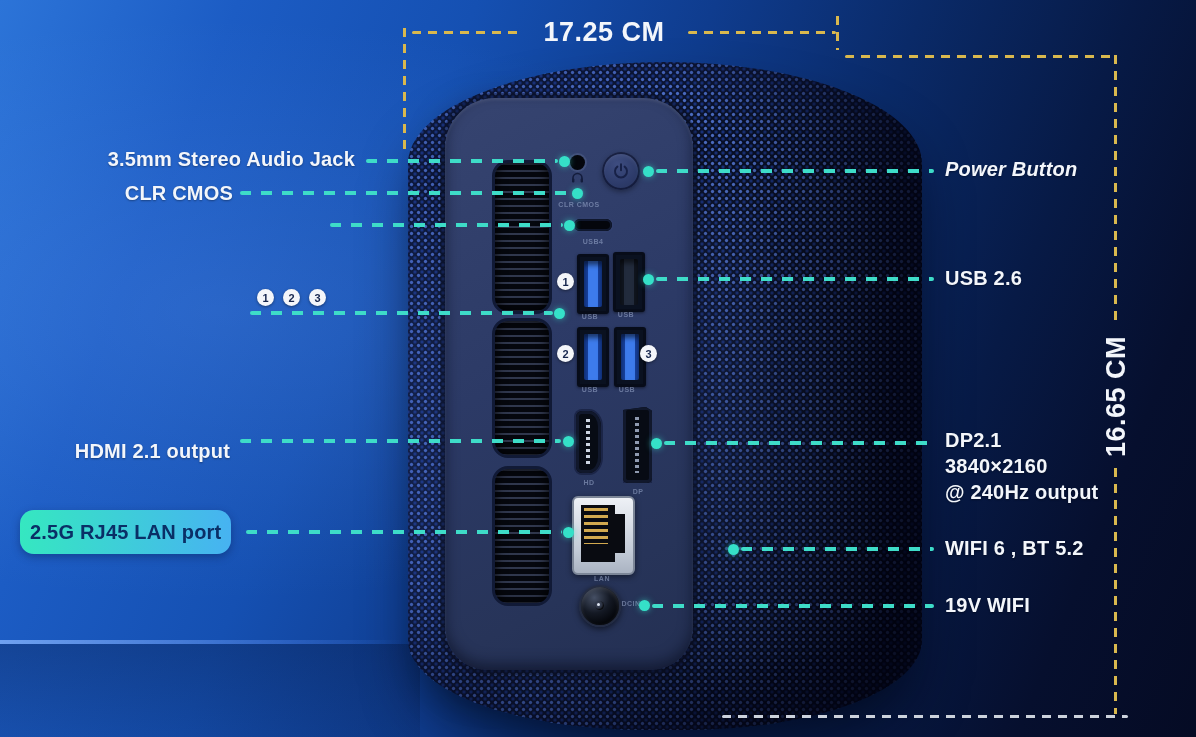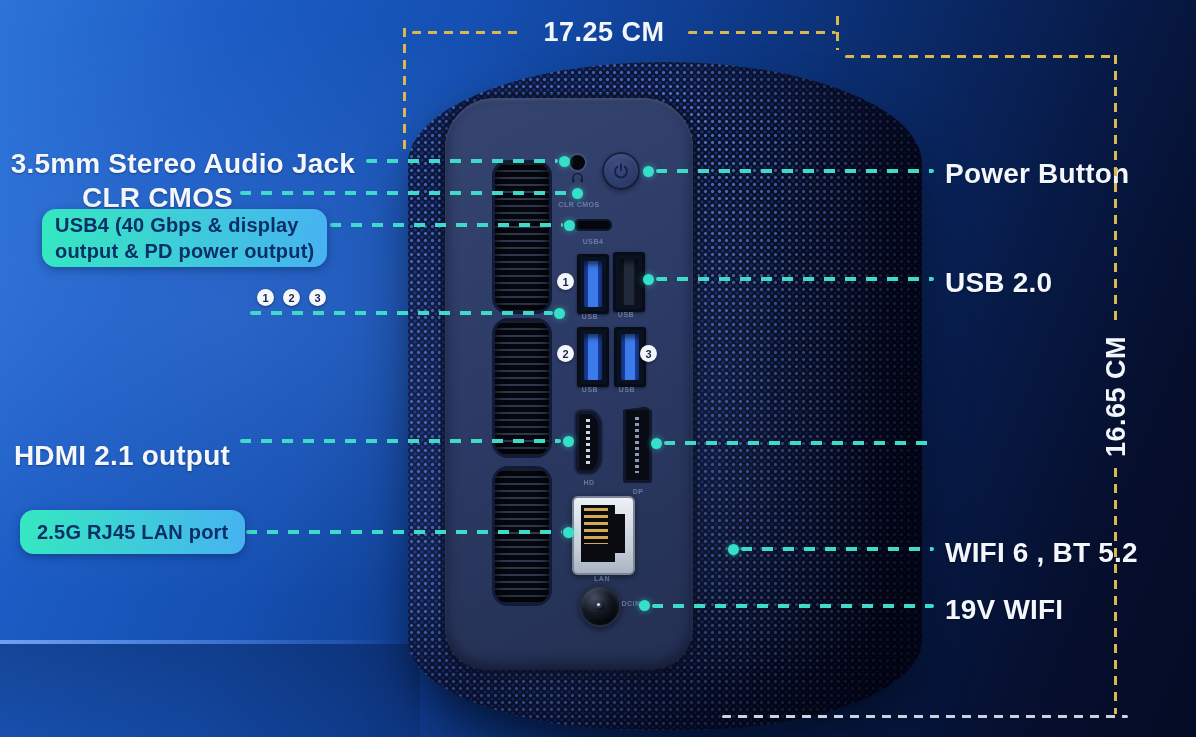--- a/index.html
+++ b/index.html
@@ -87,21 +87,21 @@
   .dash-h{height:4px;border-radius:2px;
     background:repeating-linear-gradient(90deg,var(--c) 0 11px,rgba(0,0,0,0) 11px 21px);}
   .teal{--c:#3edcc8;}
   .dash-v{width:3px;background:repeating-linear-gradient(180deg,var(--c) 0 9px,rgba(0,0,0,0) 9px 16px);}
   .yellow{--c:#d9b84e;}
   .dash-h.yellow{height:3px;background:repeating-linear-gradient(90deg,var(--c) 0 9px,rgba(0,0,0,0) 9px 16px);}
   .dash-h.white{--c:#ccd2dc;height:3px;background:repeating-linear-gradient(90deg,var(--c) 0 9px,rgba(0,0,0,0) 9px 16px);}
   .dot{width:11px;height:11px;border-radius:50%;background:#35e0c8;box-shadow:0 0 6px rgba(53,224,200,.6);}
 
   
-  .lbl{color:#f3f6fb;font-weight:bold;font-size:28px;letter-spacing:.2px;white-space:nowrap;
+  .lbl{color:#f3f6fb;font-weight:bold;font-size:20px;letter-spacing:.2px;white-space:nowrap;
     text-shadow:0 1px 2px rgba(0,0,0,.35);}
   .ra{text-align:right;}
   .hl{background:linear-gradient(95deg,#35e8c0,#47b2f2);color:#0a2f66;border-radius:14px;
     font-weight:bold;font-size:20px;letter-spacing:.2px;box-shadow:0 3px 8px rgba(0,20,60,.35);}
   .hl .ln{white-space:nowrap;line-height:26px;}
   .badge{width:17px;height:17px;border-radius:50%;background:#f4f6fa;color:#16264e;font-size:11px;
     font-weight:bold;display:flex;align-items:center;justify-content:center;box-shadow:0 1px 3px rgba(0,0,0,.4);}
   .dim{color:#f3f6fb;font-weight:bold;font-size:27px;letter-spacing:.5px;white-space:nowrap;}
 </style>
 </head>
@@ -195,32 +195,33 @@
   <div class="abs dash-h teal" style="left:656px;top:277px;width:278px;"></div>
   <div class="abs dot" style="left:651px;top:438px;"></div>
   <div class="abs dash-h teal" style="left:664px;top:441px;width:270px;"></div>
   <div class="abs dot" style="left:728px;top:544px;"></div>
   <div class="abs dash-h teal" style="left:741px;top:547px;width:193px;"></div>
   <div class="abs dot" style="left:639px;top:600px;"></div>
   <div class="abs dash-h teal" style="left:652px;top:604px;width:282px;"></div>
 
   <div class="abs lbl ra" style="right:841px;top:148px;">3.5mm Stereo Audio Jack</div>
   <div class="abs lbl ra" style="right:963px;top:182px;">CLR CMOS</div>
-  <div class="abs hl" style="left:42px;top:209px;padding:3px 13px;">
-    <div class="ln">USB4 (40 Gbps &amp; display</div>
-    <div class="ln">output &amp; PD power output)</div>
-  </div>
   <div class="abs badge" style="left:257px;top:289px;">1</div>
   <div class="abs badge" style="left:283px;top:289px;">2</div>
   <div class="abs badge" style="left:309px;top:289px;">3</div>
   <div class="abs lbl ra" style="right:966px;top:440px;">HDMI 2.1 output</div>
-  <div class="abs hl" style="left:20px;top:510px;padding:0 17px;line-height:44px;height:44px;">2.5G RJ45 LAN port</div>
-
-  <div class="abs lbl" style="left:945px;top:158px;">Power Button</div>
-  <div class="abs lbl" style="left:945px;top:267px;">USB 2.0</div>
+  <div class="abs hl" style="left:20px;top:510px;padding:0 10px;line-height:44px;height:44px;">2.5G RJ45 LAN port</div>
+
+  <div class="abs lbl" style="left:945px;top:158px;font-style:italic;">Power Button</div>
+  <div class="abs lbl" style="left:945px;top:267px;">USB 2.6</div>
+  <div class="abs" style="left:945px;top:427px;">
+    <div class="lbl" style="line-height:26px;">DP2.1</div>
+    <div class="lbl" style="line-height:26px;">3840×2160</div>
+    <div class="lbl" style="line-height:26px;">@ 240Hz output</div>
+  </div>
   <div class="abs lbl" style="left:945px;top:537px;">WIFI 6 , BT 5.2</div>
   <div class="abs lbl" style="left:945px;top:594px;">19V WIFI</div>
 
   <div class="abs dash-v yellow" style="left:403px;top:28px;height:126px;"></div>
   <div class="abs dash-h yellow" style="left:412px;top:31px;width:110px;"></div>
   <div class="abs dim" style="left:504px;top:17px;width:200px;text-align:center;">17.25 CM</div>
   <div class="abs dash-h yellow" style="left:688px;top:31px;width:148px;"></div>
   <div class="abs dash-v yellow" style="left:836px;top:16px;height:34px;"></div>
 
   <div class="abs dash-h yellow" style="left:845px;top:55px;width:268px;"></div>

